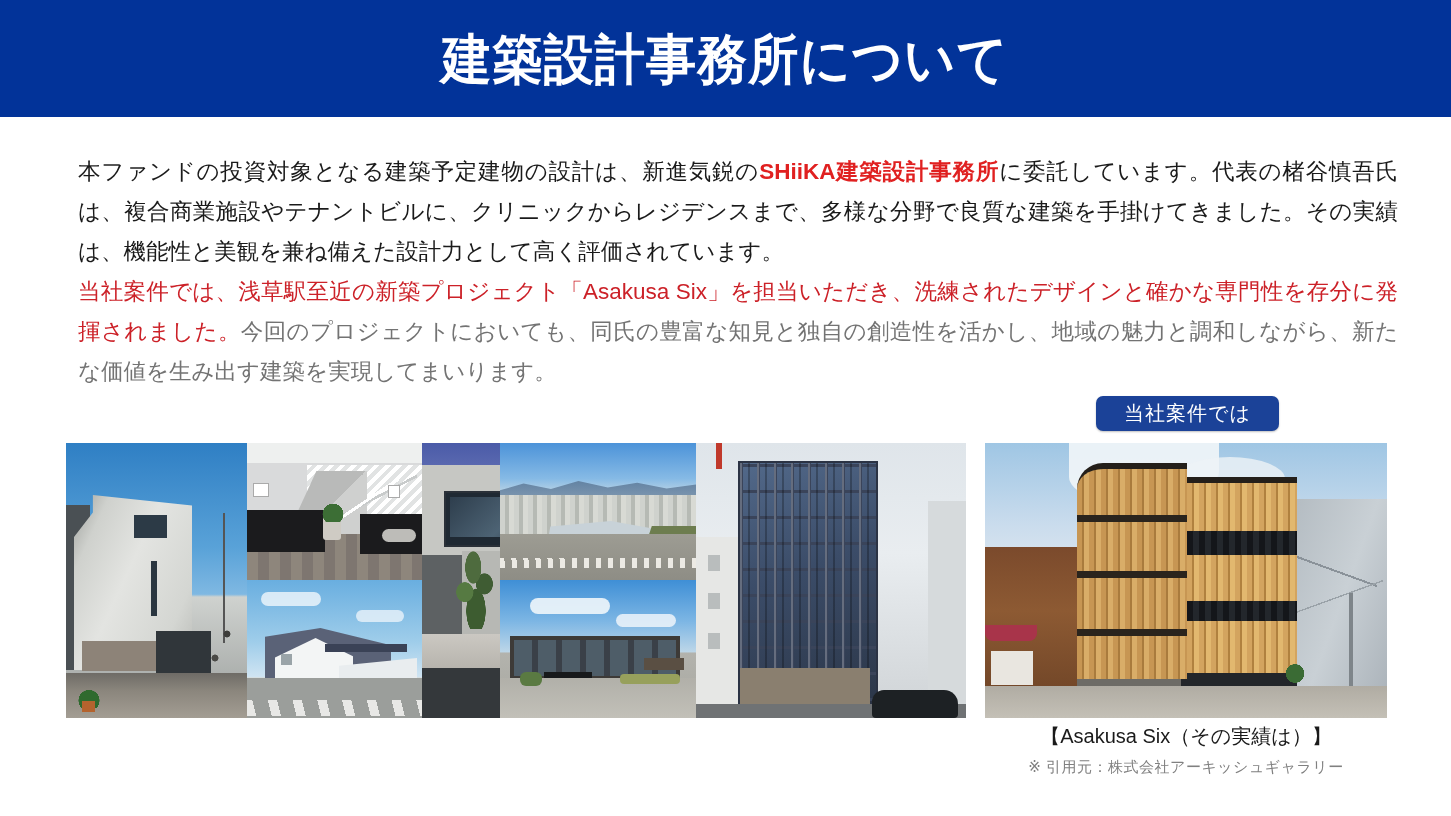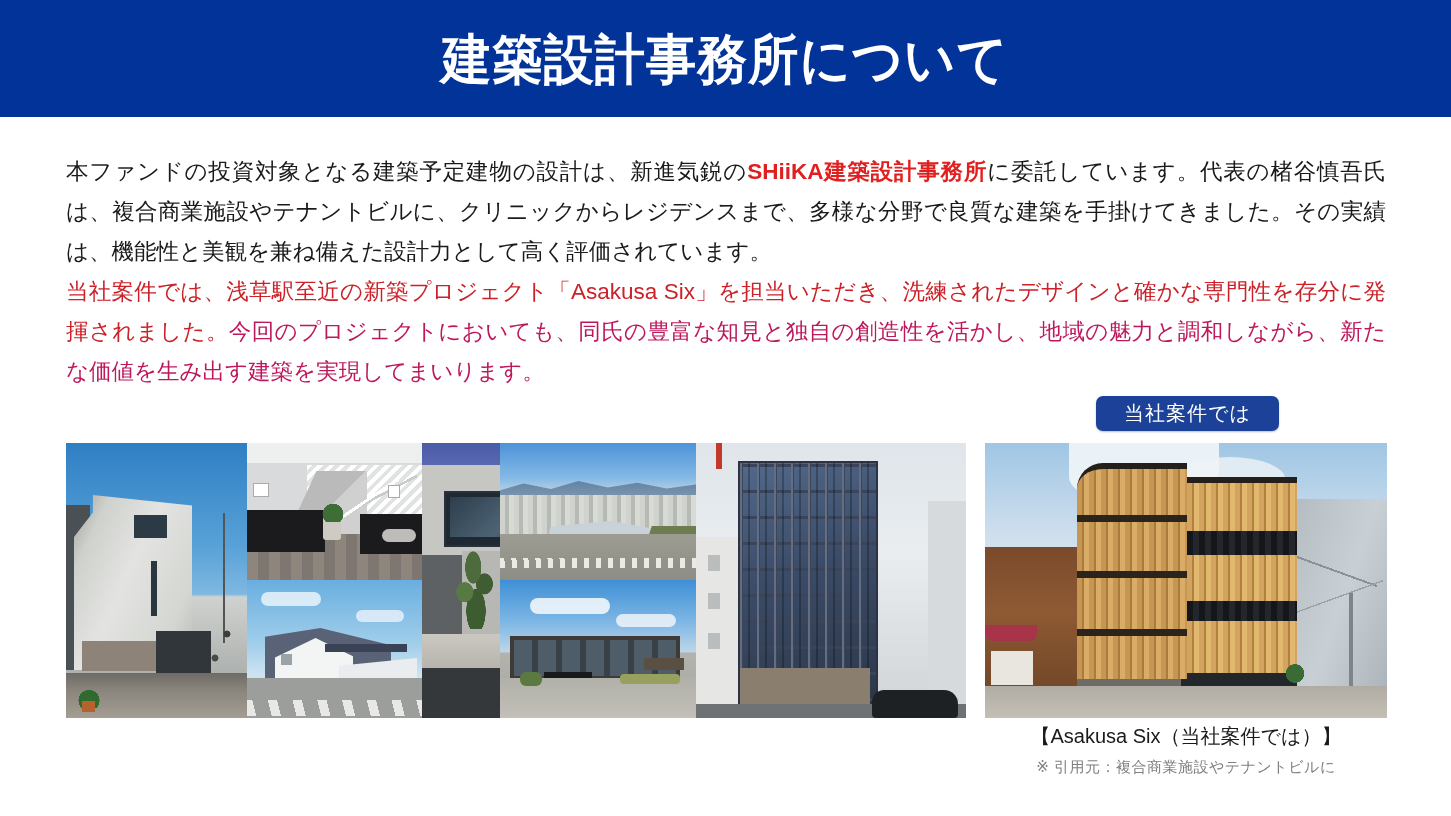--- a/index.html
+++ b/index.html
@@ -21,31 +21,31 @@
     color:#ffffff;
     font-size:54px;
     font-weight:bold;
     letter-spacing:1px;
     line-height:1;
     transform:scaleX(0.93);
   }
 
   
   .copy{
-    position:absolute;left:66px;top:152px;width:1320px;
+    position:absolute;left:78px;top:152px;width:1320px;
     font-size:22.5px;
     line-height:40px;
     color:#1a1a1a;
     text-align:justify;
     text-justify:inter-character;
   }
   .copy p{margin:0;}
   .p-red{color:#cc2128;}
   .t-red{color:#e02020;font-weight:bold;}
-  .t-black{color:#be185d;}
+  .t-black{color:#737373;}
 
   
   .badge{
     position:absolute;left:1096px;top:396px;
     width:183px;height:35px;
     background:#1b4298;
     border-radius:7px;
     display:flex;align-items:center;justify-content:center;
     color:#ffffff;font-size:20px;letter-spacing:1px;
     box-shadow:0 1px 2px rgba(0,0,0,.25);
@@ -396,14 +396,14 @@
     <div class="band3"></div>
   <div class="tower-r"></div>
     <div class="dark1"></div>
   <div class="tower-r2"></div>
     <div class="dark2"></div>
     <div class="tower-r3"></div>
   <div class="plant"></div>
   <div class="street"></div>
 </div>
 
-<div class="cap-main">【Asakusa Six（当社案件では）】</div>
-<div class="cap-sub">※ 引用元：複合商業施設やテナントビルに</div>
+<div class="cap-main">【Asakusa Six（その実績は）】</div>
+<div class="cap-sub">※ 引用元：株式会社アーキッシュギャラリー</div>
 
 </body></html>

